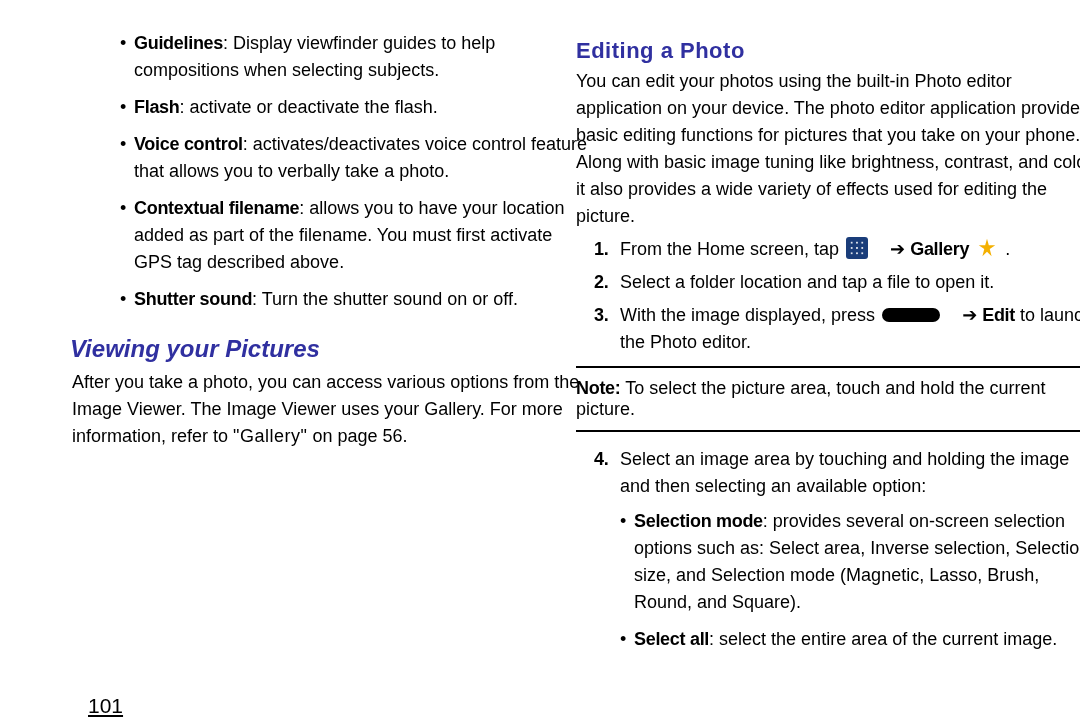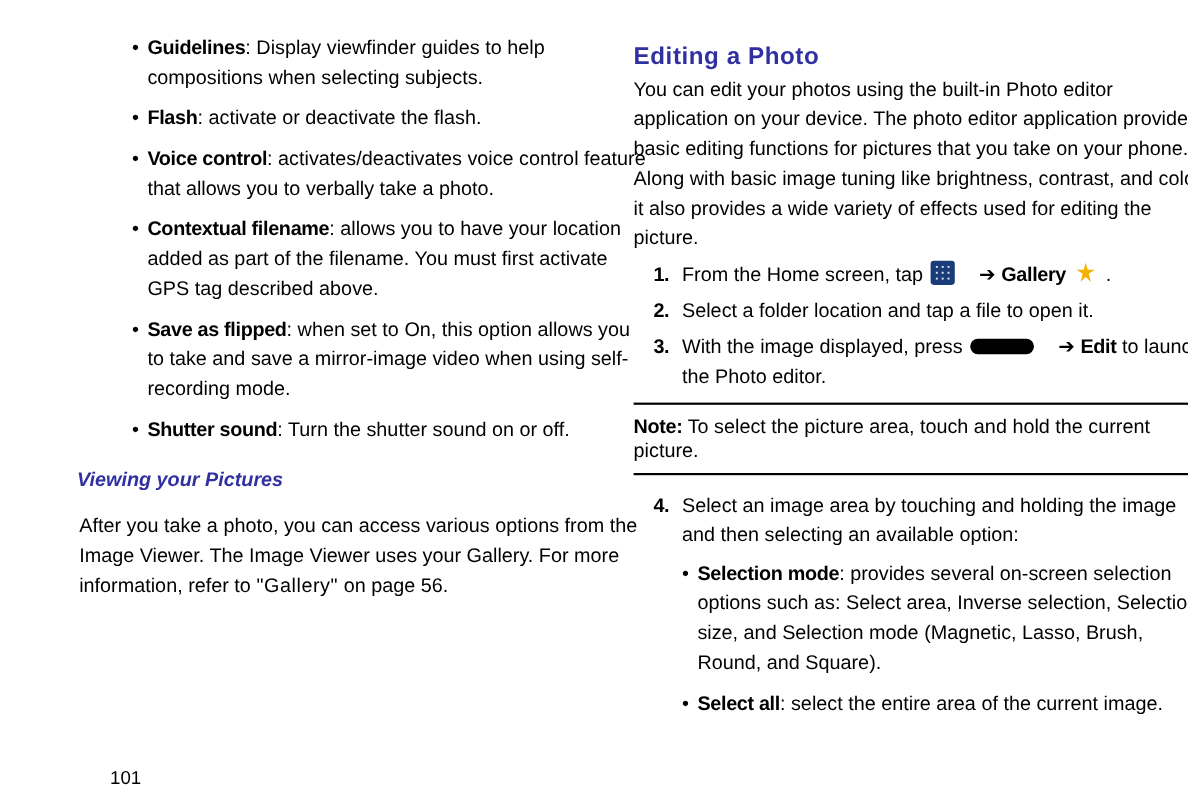--- a/index.html
+++ b/index.html
@@ -50,22 +50,22 @@
   }
   .term {
     font-weight: 700;
     font-stretch: condensed;
     letter-spacing: -0.3px;
   }
   .sub-heading {
     color: #3030a0;
     font-weight: 700;
     font-style: italic;
-    font-size: 18px;
-    margin: 22px 0 18px -30px;
+    font-size: 24px;
+    margin: 22px 0 6px -30px;
   }
   .section-heading {
     color: #3030a0;
     font-weight: 700;
     font-size: 22px;
     letter-spacing: 0.5px;
     margin: 8px 0 4px 0;
   }
   .para {
     line-height: 1.5;
@@ -132,40 +132,40 @@
   .inline-gallery {
     display:inline-block;
     width:22px;height:22px;
     vertical-align:-4px;
     margin:0 2px;
     position:relative;
   }
   .inline-gallery svg{width:22px;height:22px;display:block}
   .page-num {
     position: absolute;
-    left: 100px;
+    left: 88px;
     bottom: 32px;
-    font-size: 17px;
+    font-size: 21px;
+    text-decoration: underline;
   }
   .ref-link {
     letter-spacing: 0.5px;
   }
 </style>
 </head>
 <body>
 
 <div class="page">
 
   <div class="col col-left">
     <ul class="bullets">
       <li><span class="term">Guidelines</span><span>: Display viewfinder guides to help compositions when selecting subjects.</span></li>
       <li><span class="term">Flash</span><span>: activate or deactivate the flash.</span></li>
       <li><span class="term">Voice control</span><span>: activates/deactivates voice control feature that allows you to verbally take a photo.</span></li>
       <li><span class="term">Contextual filename</span><span>: allows you to have your location added as part of the filename. You must first activate GPS tag described above.</span></li>
-      <li><span class="term">Save as flipped</span><span>: when set to On, this option allows you to take and save a mirror-image video when using self-recording mode.</span></li>
       <li><span class="term">Shutter sound</span><span>: Turn the shutter sound on or off.</span></li>
     </ul>
 
     <div class="sub-heading">Viewing your Pictures</div>
     <p class="para" style="margin-left:-28px">
       <span>After you take a photo, you can access various options from the Image Viewer. The Image Viewer uses your Gallery. For more information, refer to </span>
       <span class="ref-link">"Gallery"</span>
       <span> on page 56.</span>
     </p>
   </div>

